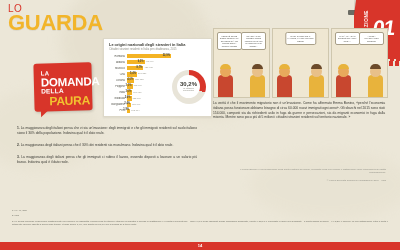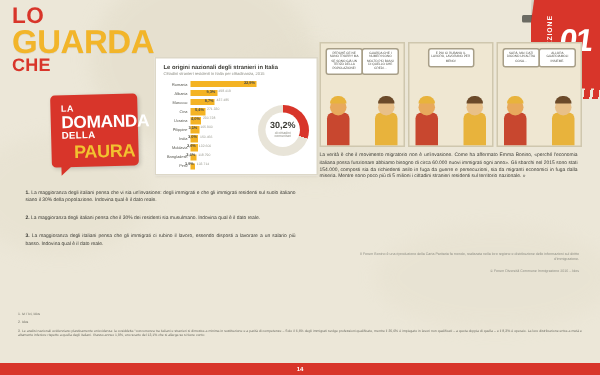--- a/index.html
+++ b/index.html
@@ -12,21 +12,21 @@
 
   
   .blob{position:absolute;border-radius:50%;background:#e2dcc9;opacity:.55;filter:blur(6px);}
   .b1{left:60px;top:-20px;width:150px;height:120px;}
   .b2{left:150px;top:30px;width:120px;height:90px;opacity:.4;}
   .b3{left:-20px;top:90px;width:120px;height:80px;opacity:.35;}
   .b4{left:250px;top:150px;width:160px;height:70px;opacity:.3;}
 
   
   #masthead{position:absolute;left:8px;top:4px;line-height:.92;}
-  .m-lo{font-size:15px;font-weight:bold;color:#d8352a;letter-spacing:.4px;}
+  .m-lo{font-size:10px;font-weight:normal;color:#d8352a;letter-spacing:.4px;}
   .m-sapevi{font-size:22px;font-weight:bold;color:#f2b52a;letter-spacing:-.3px;
     text-shadow:0 1px 0 rgba(0,0,0,.06);}
   .m-che{font-size:12px;font-weight:bold;color:#d8352a;letter-spacing:.2px;}
 
   
   #toplogos{position:absolute;right:8px;top:7px;display:flex;align-items:center;gap:4px;}
   .logo-pill{width:13px;height:5px;background:#6b6b63;border-radius:1px;}
   .logo-flag{width:8px;height:9px;background:
      repeating-linear-gradient(to bottom,#d8352a 0 1.5px,#ece7d8 1.5px 3px);
      border:.5px solid #b8443a;}
@@ -131,21 +131,20 @@
 <div id="page">
 
   <div class="blob b1"></div>
   <div class="blob b2"></div>
   <div class="blob b3"></div>
   <div class="blob b4"></div>
 
   <div id="masthead">
     <div class="m-lo">LO</div>
     <div class="m-sapevi">GUARDA</div>
-    <div class="m-che">CHE</div>
   </div>
 
   <div id="toplogos">
     <span class="logo-pill"></span>
     <span class="logo-flag"></span>
     <span class="logo-pill"></span>
   </div>
 
   <div id="banner">
     <div class="strip"></div>

